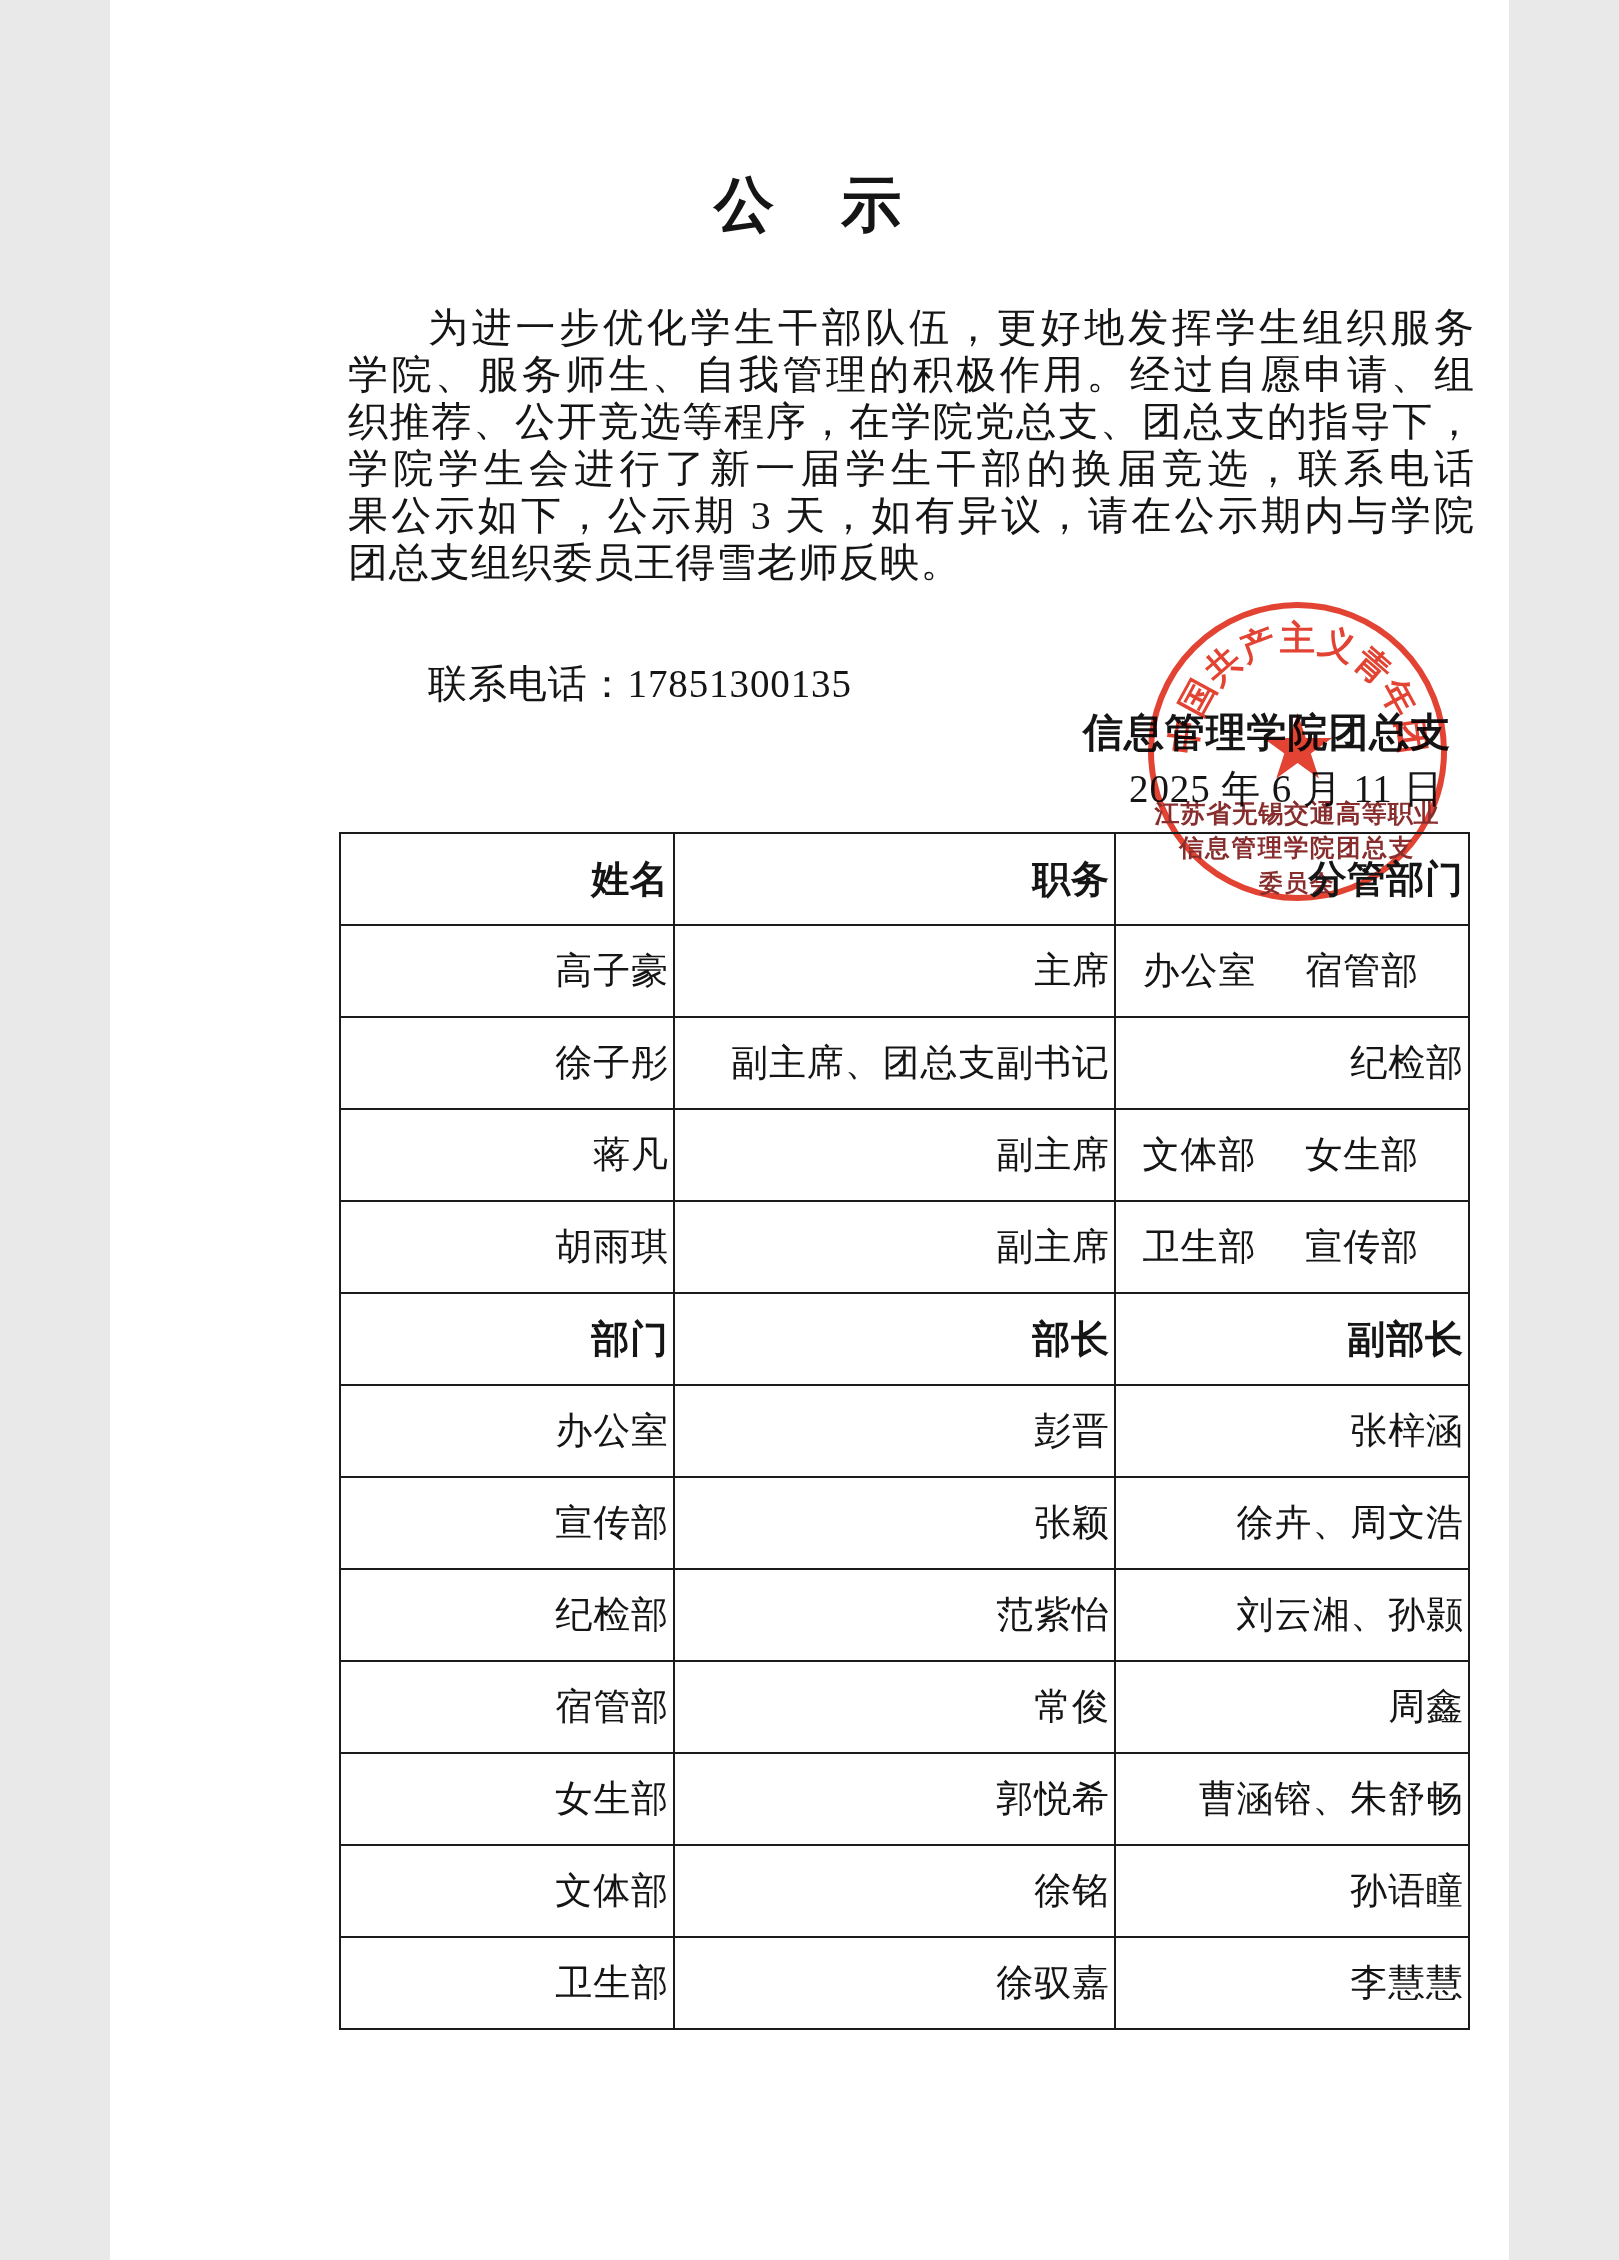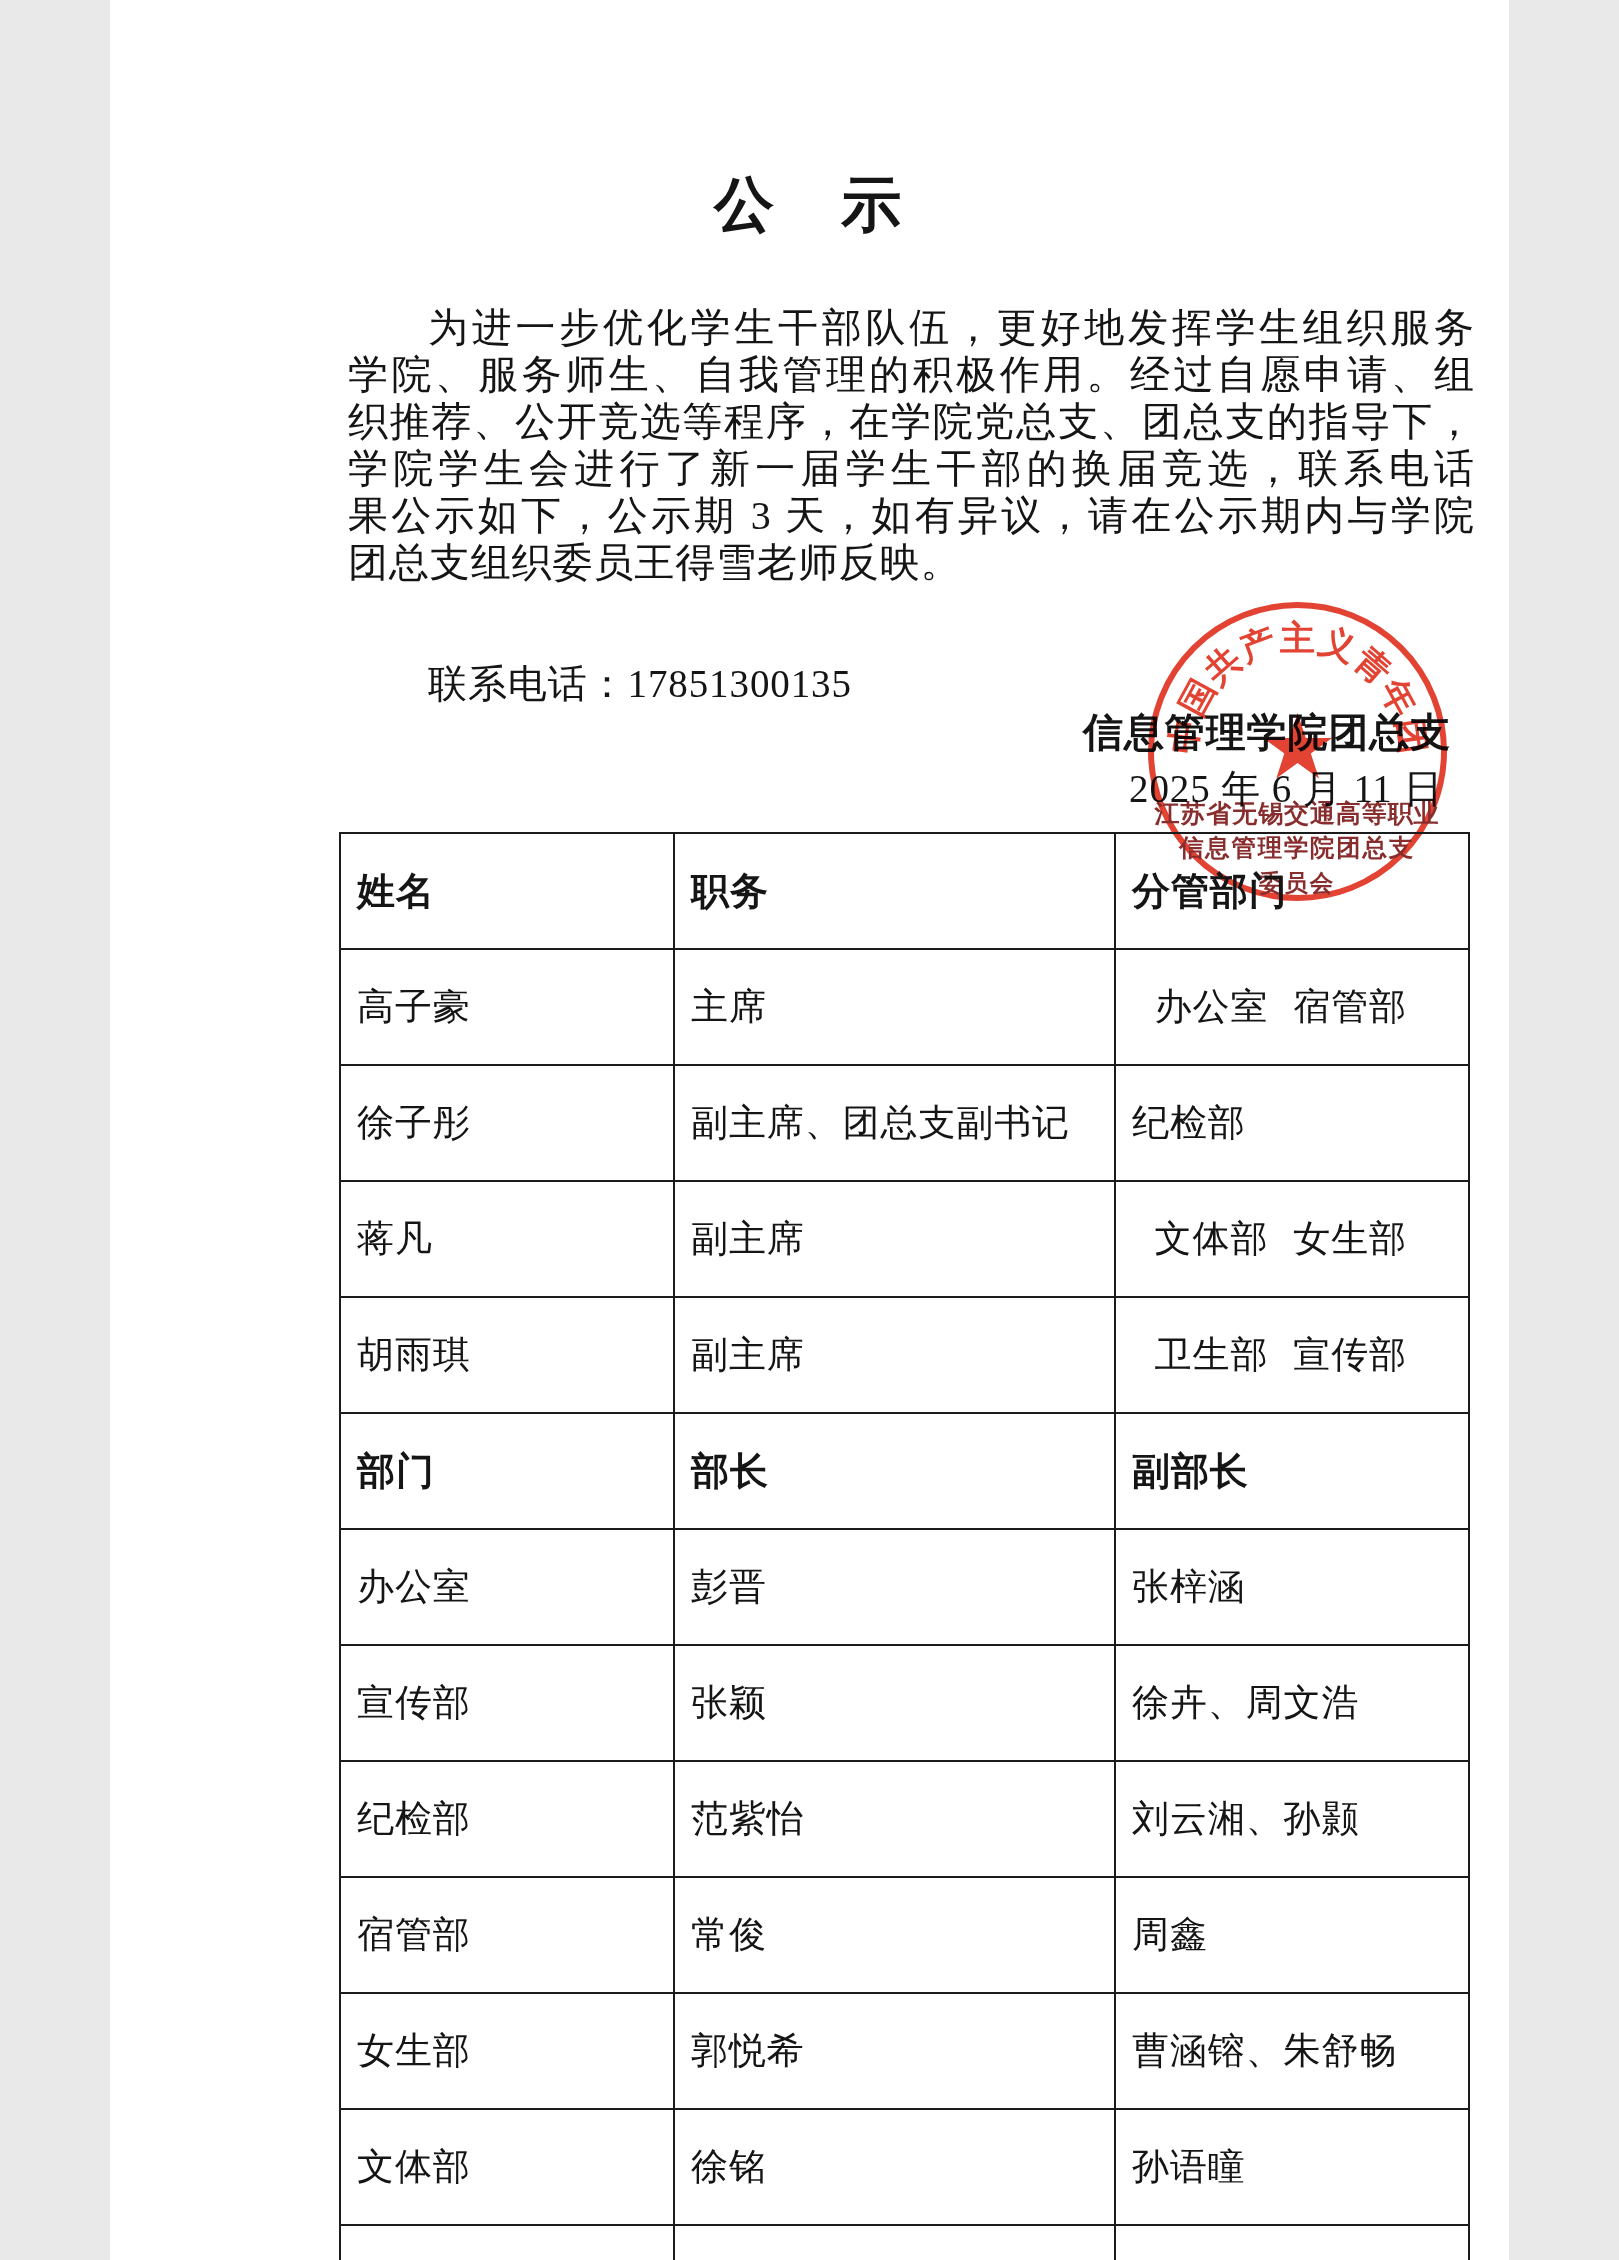--- a/index.html
+++ b/index.html
@@ -77,23 +77,23 @@
     position:absolute; left:229px; top:832px;
     width:1128px;
     border-collapse:collapse; table-layout:fixed;
   }
   .roster col.c1 { width:334px; }
   .roster col.c2 { width:441px; }
   .roster col.c3 { width:354px; }
   .roster td {
     border:2.7px solid #1b1b1b;
     height:82px;
-    text-align:left; vertical-align:middle;
+    text-align:right; vertical-align:middle;
     font-size:37px; letter-spacing:0.9px;
-    padding:16px;
+    padding:4px;
   }
   .roster tr.bold td { font-weight:bold; font-size:38px; }
   .cell-split {
     display:flex; justify-content:space-between; align-items:center;
     padding:0 45px 0 22.6px;
   }
 </style>
 </head>
 <body>
 

